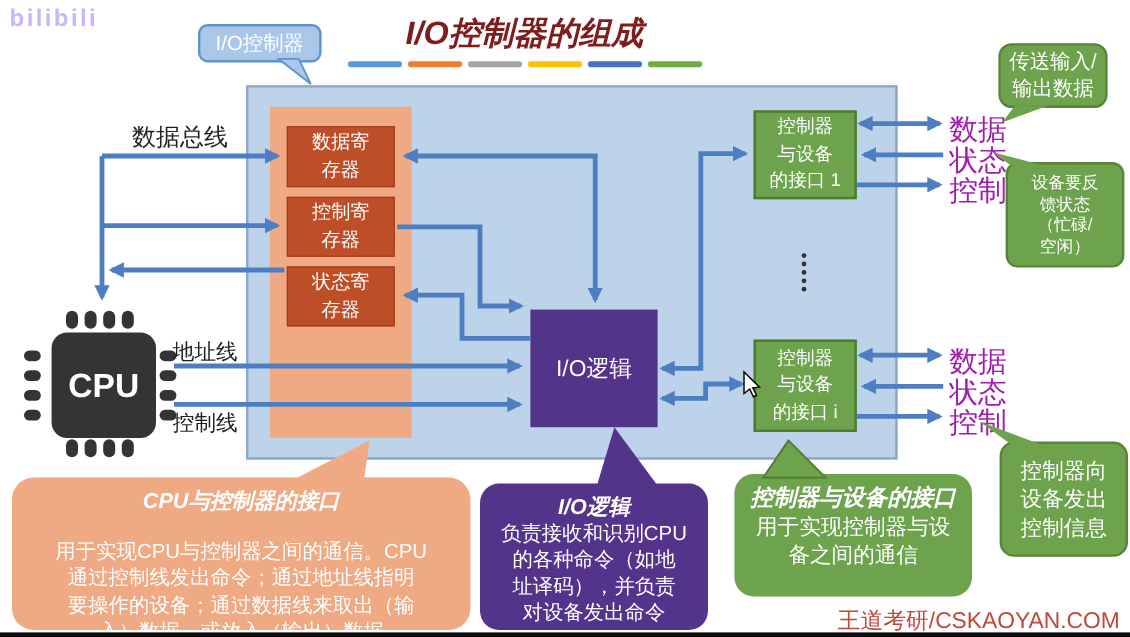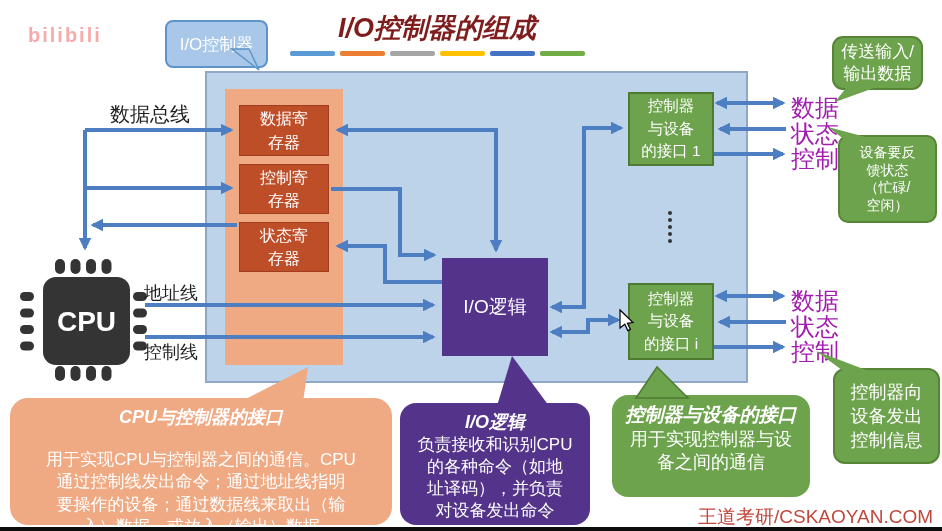--- a/index.html
+++ b/index.html
@@ -5,33 +5,33 @@
   html,body{margin:0;padding:0;background:#fff;}
   #canvas{
     position:relative;width:942px;height:531px;overflow:hidden;background:#ffffff;
     font-family:"Liberation Sans","DejaVu Sans",sans-serif;
   }
   .abs{position:absolute;}
   .pre{white-space:pre-line;}
   .ctr{display:flex;align-items:center;justify-content:center;text-align:center;}
 
   
-  .watermark{left:8px;top:24px;width:200px;height:28px;color:#ef4444;opacity:.45;
-    font-weight:bold;font-size:20px;letter-spacing:2px;filter:blur(.6px);margin-left:20px;}
+  .watermark{left:8px;top:5px;width:200px;height:28px;color:#8b5cf6;opacity:.45;
+    font-weight:bold;font-size:20px;letter-spacing:2px;filter:blur(.6px);}
 
   
   .title-wrap{left:287px;top:10px;width:300px;text-align:center;}
   .title-text{font-size:27px;font-weight:bold;color:#7f1d1d;font-style:italic;}
   .title-underline{display:flex;gap:5px;justify-content:center;margin-top:5px;}
   .title-underline span{width:45px;height:5px;border-radius:2px;display:block;}
   .seg0{background:#5B9BD5}.seg1{background:#ED7D31}.seg2{background:#A5A5A5}
   .seg3{background:#FFC000}.seg4{background:#4472C4}.seg5{background:#70AD47}
 
   
-  .callout-io{left:165px;top:20px;width:103px;height:48px;background:#A9C7E8;
+  .callout-io{left:165px;top:20px;width:103px;height:32px;background:#A9C7E8;
     border:2px solid #5E94C9;border-radius:8px;color:#fff;font-size:17px;box-sizing:border-box;}
 
   
   .big-box{left:205px;top:71px;width:543px;height:312px;background:#BCD3E9;
     border:2px solid #90A7C6;box-sizing:border-box;}
   .salmon-box{left:225px;top:89px;width:118px;height:276px;background:#EFA983;}
   .reg{left:239px;width:90px;height:50px;background:#BE4E28;border:1px solid #A03D1D;
     box-sizing:border-box;color:#fff;font-size:16px;line-height:1.45;}
   .reg1{top:105px;height:51px}.reg2{top:164px}.reg3{top:222px}
   .io-logic{left:442px;top:258px;width:106px;height:98px;background:#54338B;

